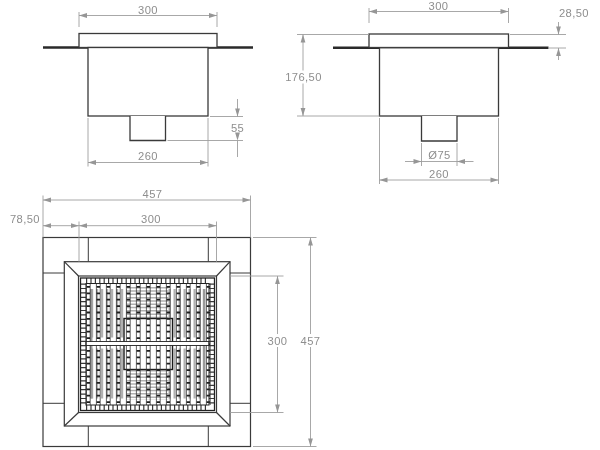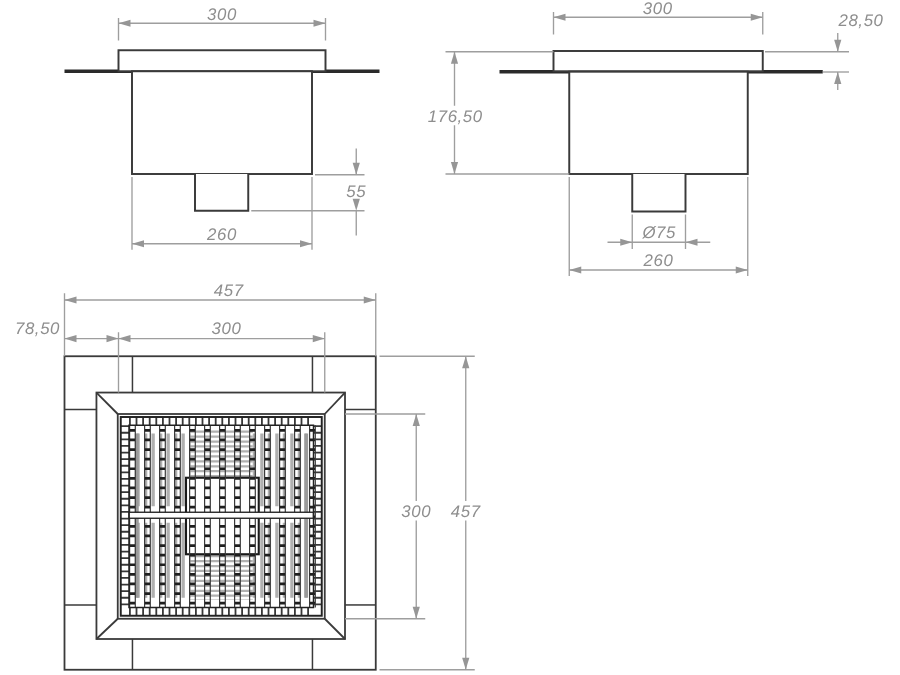--- a/index.html
+++ b/index.html
@@ -1,16 +1,16 @@
 <!DOCTYPE html>
 <html><head>
 <meta charset="utf-8">
 <style>
   html,body{margin:0;padding:0;background:#ffffff;}
-  .stage{width:600px;height:450px;background:#fff;position:relative;overflow:hidden;font-style:italic;}
+  .stage{width:600px;height:450px;background:#fff;position:relative;overflow:hidden;}
   svg{display:block;}
   text{font-family:"Liberation Sans","DejaVu Sans",sans-serif;font-size:11.2px;fill:#8e8e8e;letter-spacing:0.4px;}
 </style>
 </head>
 <body>
 
 <div class="stage">
 <svg width="600" height="450" viewBox="0 0 600 450">
   <defs>
     <path id="arrow" d="M0,0 L-8,-2.4 L-8,2.4 Z" fill="#969696"></path>

